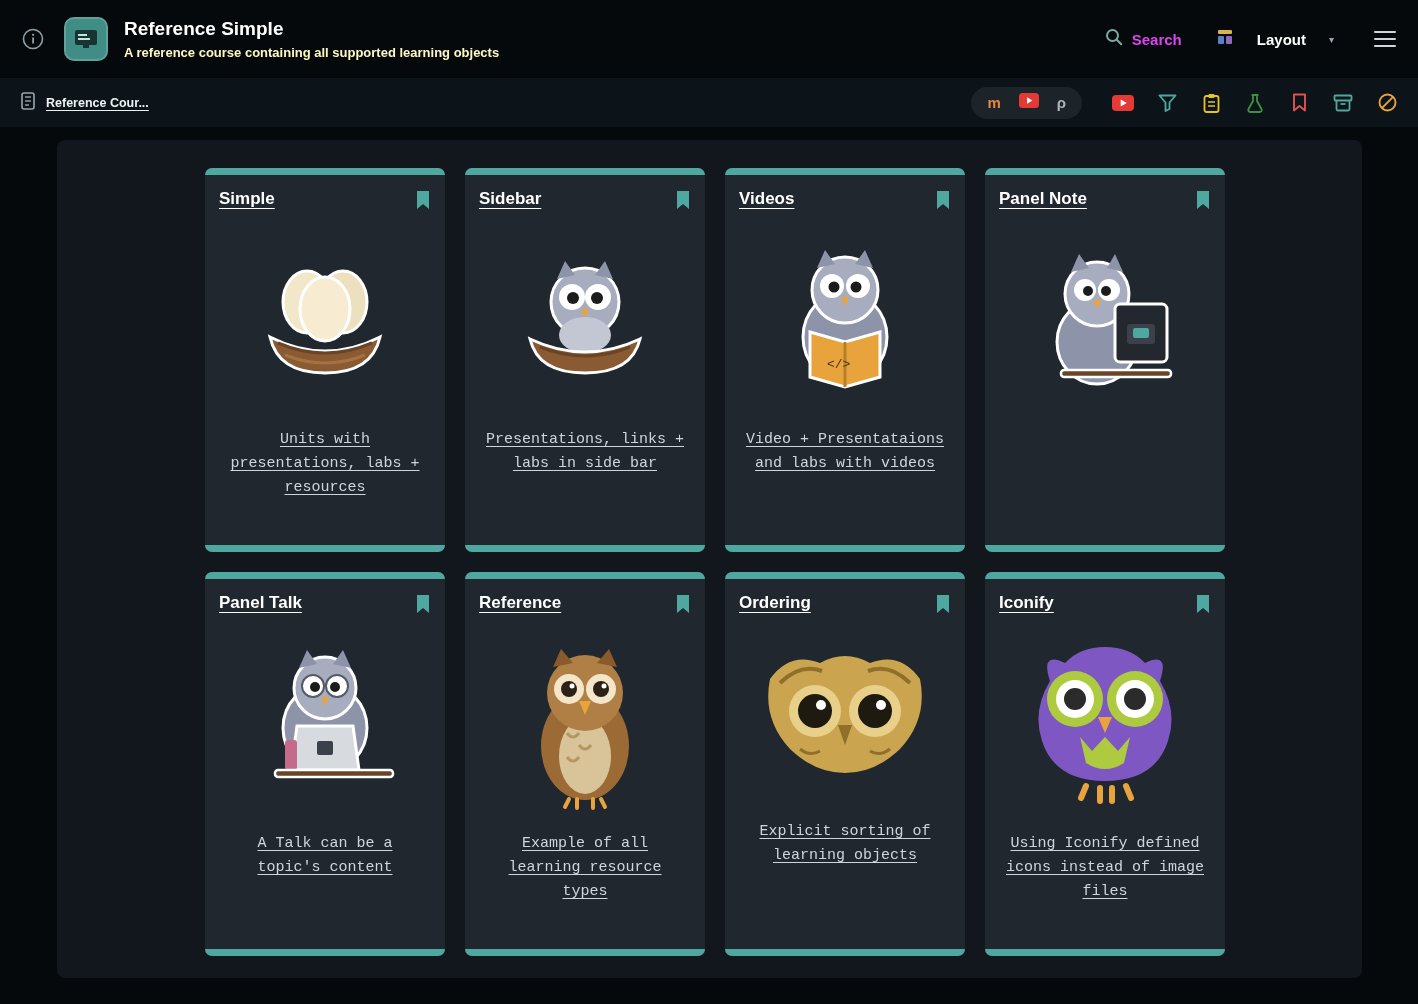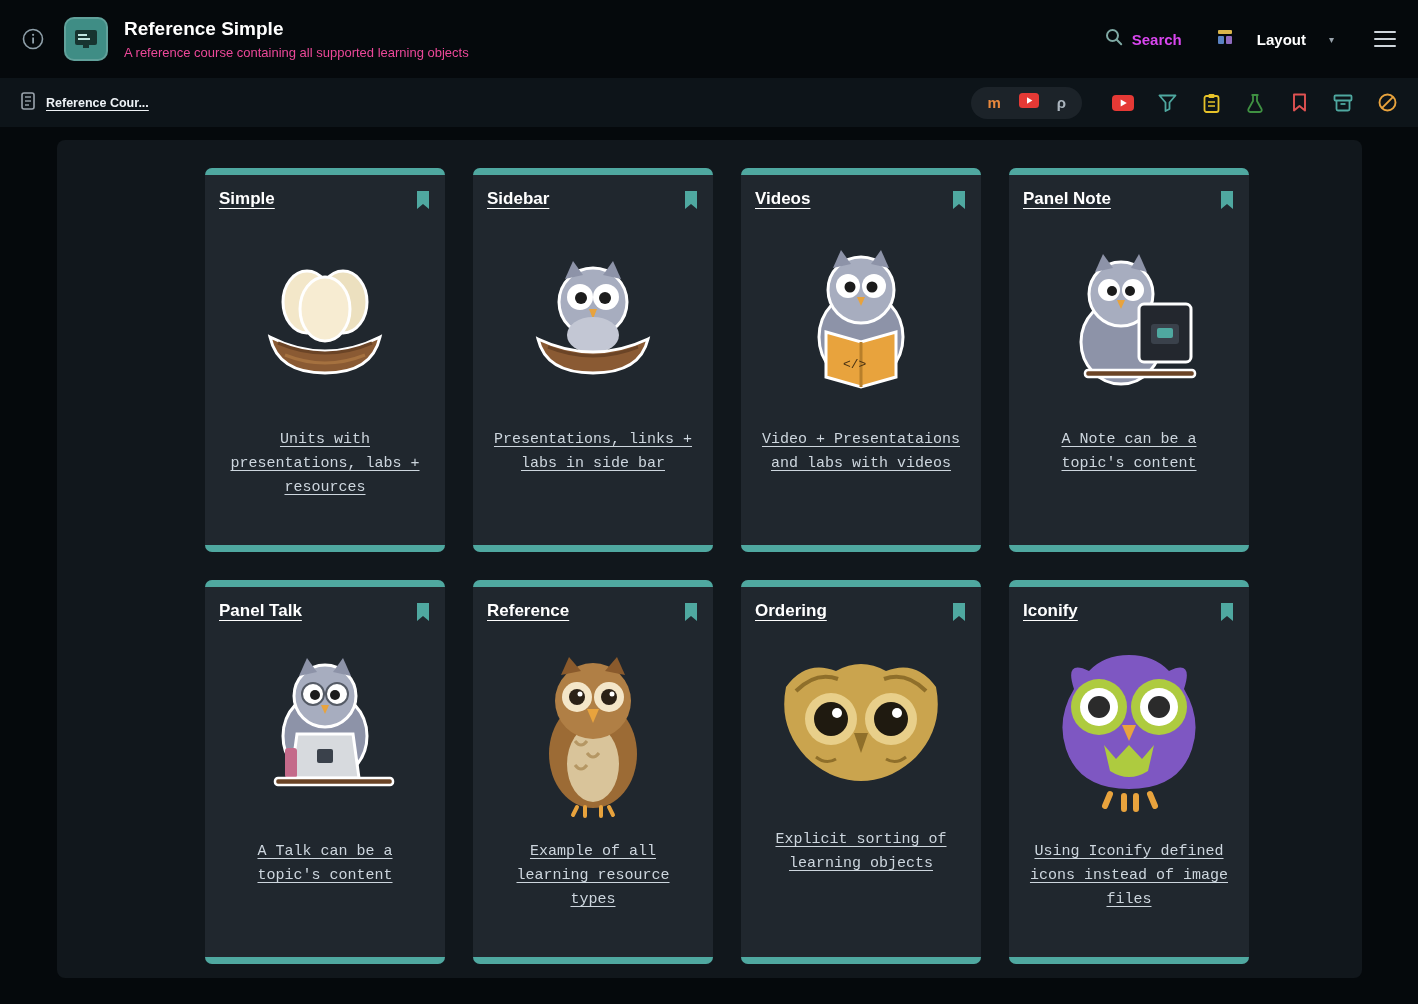--- a/index.html
+++ b/index.html
@@ -17,21 +17,21 @@
     display:flex; align-items:center; padding:0 22px;
   }
   .info-btn { width:22px; height:22px; margin-right:20px; cursor:pointer; display:flex; }
   .logo {
     width:44px; height:44px; border-radius:10px; background:#3f8d85;
     display:flex; align-items:center; justify-content:center; margin-right:16px;
     box-shadow: inset 0 0 0 2px rgba(255,255,255,.18);
   }
   .title-block { display:flex; flex-direction:column; gap:5px; }
   .page-title { font-size:19px; font-weight:700; color:#ffffff; }
-  .page-subtitle { font-size:13px; font-weight:400; color:#ec4899; }
+  .page-subtitle { font-size:13px; font-weight:700; color:#fef9c3; }
   .header-right { margin-left:auto; display:flex; align-items:center; gap:34px; }
   .search-btn { display:flex; align-items:center; gap:9px; cursor:pointer; }
   .search-label { font-size:15px; font-weight:700; color:#d946ef; }
   .layout-btn { display:flex; align-items:center; gap:23px; cursor:pointer; }
   .layout-label { font-size:15px; font-weight:700; color:#ffffff; }
   .caret { font-size:10px; color:#9aa4ad; }
   .hamburger { width:22px; display:flex; flex-direction:column; gap:5px; cursor:pointer; margin-left:6px; }
   .hamburger span { display:block; height:2px; background:#cfd6dc; border-radius:1px; }
 
   
@@ -54,21 +54,21 @@
 
   
   .main { height:877px; background:#05090c; padding-top:13px; }
   .panel {
     width:1305px; height:838px; margin:0 auto;
     background:#11171c; border-radius:8px;
     padding-top:28px;
   }
   .grid {
     width:1008px; margin:0 auto;
-    display:grid; grid-template-columns:repeat(4,240px); gap:28px;
+    display:grid; grid-template-columns:repeat(4,240px); gap:20px;
   }
   .card {
     width:240px; height:384px; background:#20272e; border-radius:7px;
     display:flex; flex-direction:column; overflow:hidden;
   }
   .card-bar { height:7px; background:#4fa8a0; flex:none; }
   .card-body { flex:1; display:flex; flex-direction:column; padding:14px 14px 10px; }
   .card-head { display:flex; align-items:flex-start; justify-content:space-between; }
   .card-title {
     font-size:17px; font-weight:700; color:#ffffff;
@@ -317,21 +317,20 @@
                 <circle cx="84" cy="48" r="11" fill="#ffffff"></circle>
               <circle cx="63" cy="49" r="5" fill="#1c1c1c"></circle>
                 <circle cx="81" cy="49" r="5" fill="#1c1c1c"></circle>
               <path d="M68 58 L76 58 L72 67 Z" fill="#e8a33d"></path>
               <rect x="90" y="62" width="52" height="58" rx="5" fill="#23272e" stroke="#ffffff" stroke-width="3"></rect>
               <rect x="102" y="82" width="28" height="20" rx="3" fill="#3a414b"></rect>
               <rect x="108" y="86" width="16" height="10" rx="2" fill="#4fa8a0"></rect>
               <rect x="36" y="128" width="110" height="7" rx="3" fill="#6b4426" stroke="#ffffff" stroke-width="2.5"></rect>
             </svg>
           </div>
-          <span class="card-link">A Note can be a topic's content</span>
         </div>
         <div class="card-bar"></div>
       </div>
 
       <div class="card">
         <div class="card-bar"></div>
         <div class="card-body">
           <div class="card-head">
             <span class="card-title">Panel Talk</span>
             <span class="bookmark">

